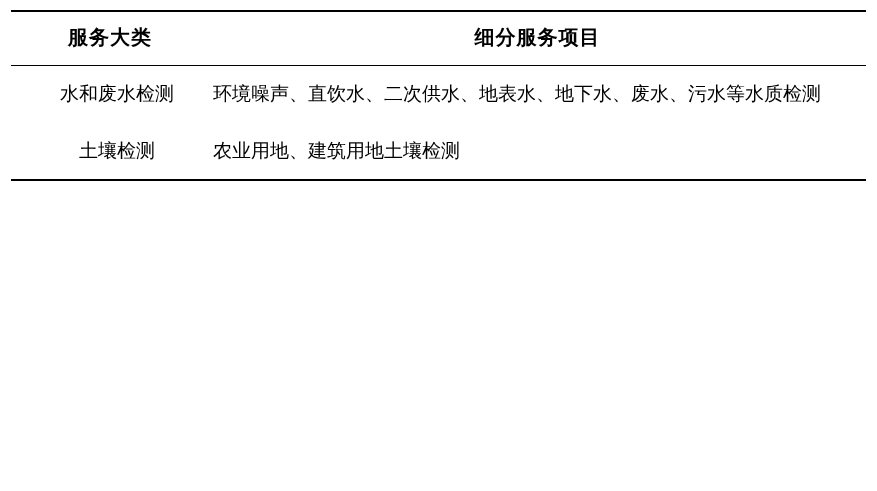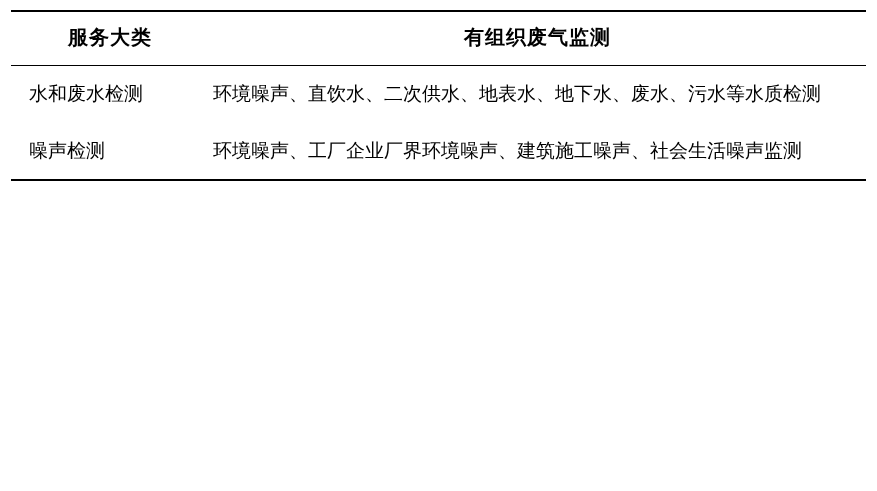--- a/index.html
+++ b/index.html
@@ -40,20 +40,21 @@
   }
   table.service-table tbody td {
     font-size: 19px;
     line-height: 1.5;
     vertical-align: middle;
     padding: 14px 4px 14px 0;
   }
   table.service-table tbody td.cat {
     padding-left: 18px;
     white-space: nowrap;
+    text-align: center;
   }
   table.service-table tbody td.items {
     padding-left: 4px;
     padding-right: 6px;
   }
   table.service-table tbody tr:last-child td {
     border-bottom: 2.5px solid #000;
   }
   .wrap-cat {
     white-space: normal;
@@ -68,27 +69,27 @@
 
 <div class="page">
   <table class="service-table">
     <colgroup>
       <col class="col-category">
       <col class="col-items">
     </colgroup>
     <thead>
       <tr>
         <th>服务大类</th>
-        <th>有组织废气监测</th>
+        <th>细分服务项目</th>
       </tr>
     </thead>
     <tbody>
       <tr>
         <td class="cat">水和废水检测</td>
         <td class="items">环境噪声、直饮水、二次供水、地表水、地下水、废水、污水等水质检测</td>
       </tr>
       <tr>
-        <td class="cat">噪声检测</td>
-        <td class="items">环境噪声、工厂企业厂界环境噪声、建筑施工噪声、社会生活噪声监测</td>
+        <td class="cat">土壤检测</td>
+        <td class="items">农业用地、建筑用地土壤检测</td>
       </tr>
     </tbody>
   </table>
 </div>
 
 </body></html>

